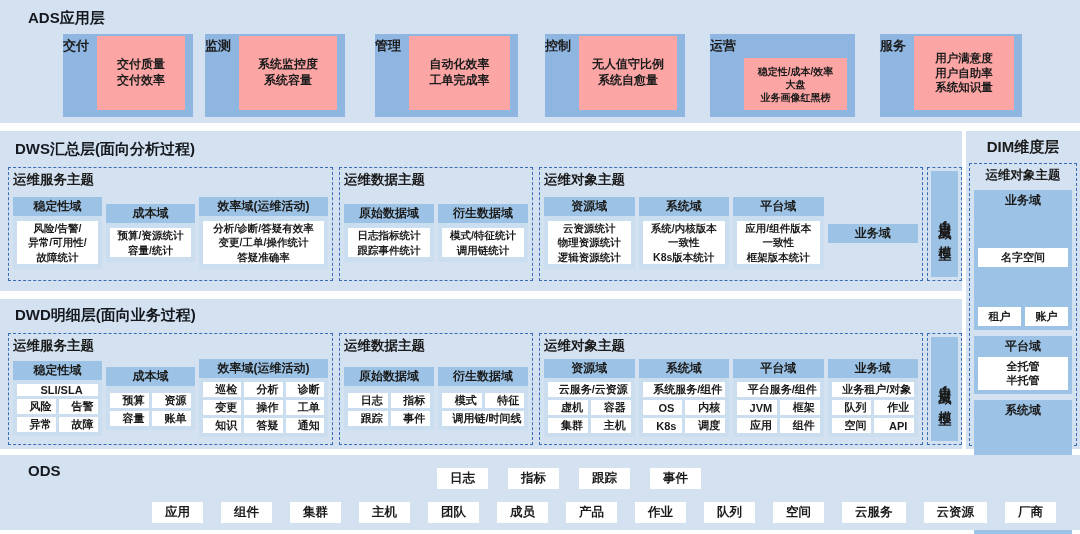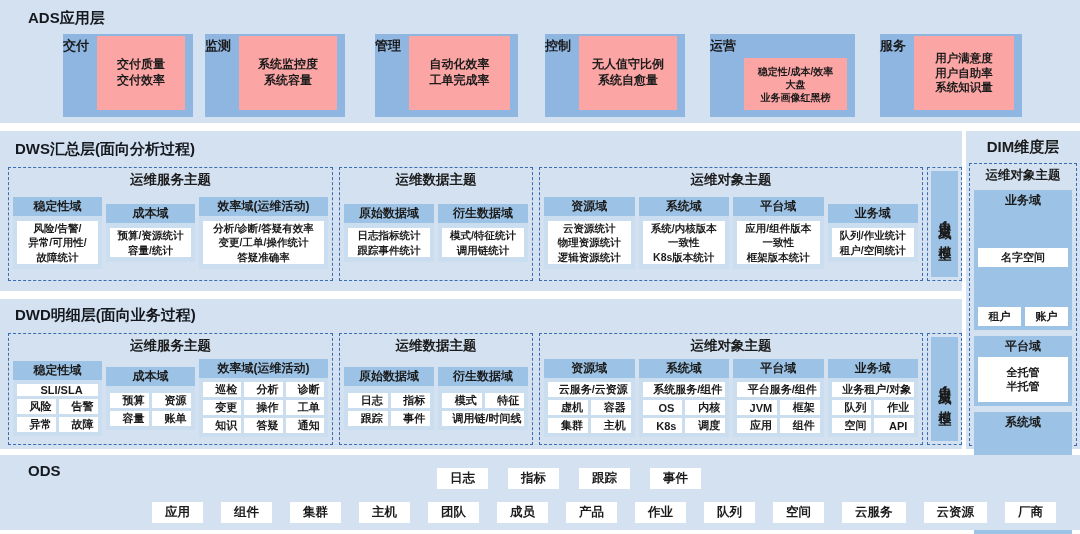--- a/index.html
+++ b/index.html
@@ -8,21 +8,21 @@
   .band{position:absolute;background:#d3e1f0;}
   .layer-label{position:absolute;font-size:15px;font-weight:600;color:#15191f;}
   
   .ads-box{position:absolute;top:34px;height:83px;background:#8fb5e1;display:flex;flex-direction:row;}
   .ads-title{text-align:center;font-size:13px;font-weight:700;padding-top:3px;height:18px;flex:none;}
   .ads-wbox{flex:1;margin:2px 8px 7px;background:#fca5a5;display:flex;flex-direction:column;
     justify-content:center;text-align:center;font-size:12px;font-weight:600;line-height:1.3;}
   
   .group{position:absolute;border:1.6px dashed #3a6cb3;padding:2px 4px 4px;box-sizing:border-box;
     display:flex;flex-direction:column;}
-  .group-title{text-align:center;font-size:13.5px;font-weight:700;height:20px;line-height:20px;flex:none;}
+  .group-title{font-size:13.5px;font-weight:700;height:20px;line-height:20px;flex:none;}
   .cols{flex:1;display:flex;gap:4px;align-items:center;}
   .col{display:flex;flex-direction:column;min-width:0;}
   .col-header{background:#9cc3e6;height:19px;line-height:19px;text-align:center;
     font-size:12px;font-weight:700;flex:none;}
   .col-body{flex:1;background:#cadeef;display:flex;padding:5px 4px;}
   .wbox{flex:1;background:#fff;display:flex;flex-direction:column;justify-content:center;
     text-align:center;font-size:10.5px;font-weight:600;line-height:1.35;}
   
   .cellgrid{flex:1;background:#cadeef;display:flex;flex-direction:column;gap:3px;padding:4px;}
   .crow{flex:1;display:flex;gap:3px;min-height:0;}
@@ -34,21 +34,21 @@
     writing-mode:vertical-rl;text-orientation:upright;font-size:13px;font-weight:700;letter-spacing:2px;}
   
   .dim-label{position:absolute;top:7px;left:0;right:0;text-align:center;font-size:15px;font-weight:600;}
   .dim-box{position:absolute;left:3px;right:3px;top:32px;bottom:3px;border:1.6px dashed #3a6cb3;
     padding:3px 4px;display:flex;flex-direction:column;gap:6px;box-sizing:border-box;}
   .dim-group-title{text-align:center;font-size:12.5px;font-weight:700;height:17px;line-height:17px;flex:none;}
   .dim-domain{background:#9cc3e6;padding:2px 4px 4px;display:flex;flex-direction:column;gap:3px;flex:none;}
   .dim-header{text-align:center;font-size:12px;font-weight:700;height:16px;line-height:16px;}
   .dim-row{display:flex;gap:4px;margin-top:37px;}
   .dim-cell{flex:1;background:#fff;text-align:center;font-size:11px;font-weight:600;padding:2px 0;}
-  .dim-wbox{background:#fff;text-align:center;font-size:11px;font-weight:600;line-height:1.3;padding:8px 0;}
+  .dim-wbox{background:#fff;text-align:center;font-size:11px;font-weight:600;line-height:1.3;padding:2px 0;}
   
   .chip-row{position:absolute;display:flex;}
   .chip{background:#fff;font-size:12.5px;font-weight:600;padding:2px 13px;white-space:nowrap;}
 </style>
 </head>
 <body>
 
 <div class="canvas">
 
   <section class="band" style="left:0;top:0;width:1080px;height:123px;">
@@ -190,26 +190,20 @@
           <div class="col-body">
               <div class="wbox">
             <div>应用/组件版本</div>
             <div>一致性</div>
             <div>框架版本统计</div>
           </div>
             </div>
         </div>
         <div class="col" style="flex:1;">
           <div class="col-header">业务域</div>
-          <div class="col-body">
-              <div class="wbox">
-            <div>队列/作业统计</div>
-            <div>租户/空间统计</div>
-          </div>
-            </div>
         </div>
       </div>
     </div>
 
     <div class="custom-wrap" style="left:927px;top:36px;width:35px;height:114px;">
       <div class="custom-bar">自定义域/模型</div>
     </div>
   </section>
 
   <section class="band" style="left:0;top:299px;width:962px;height:150px;">

